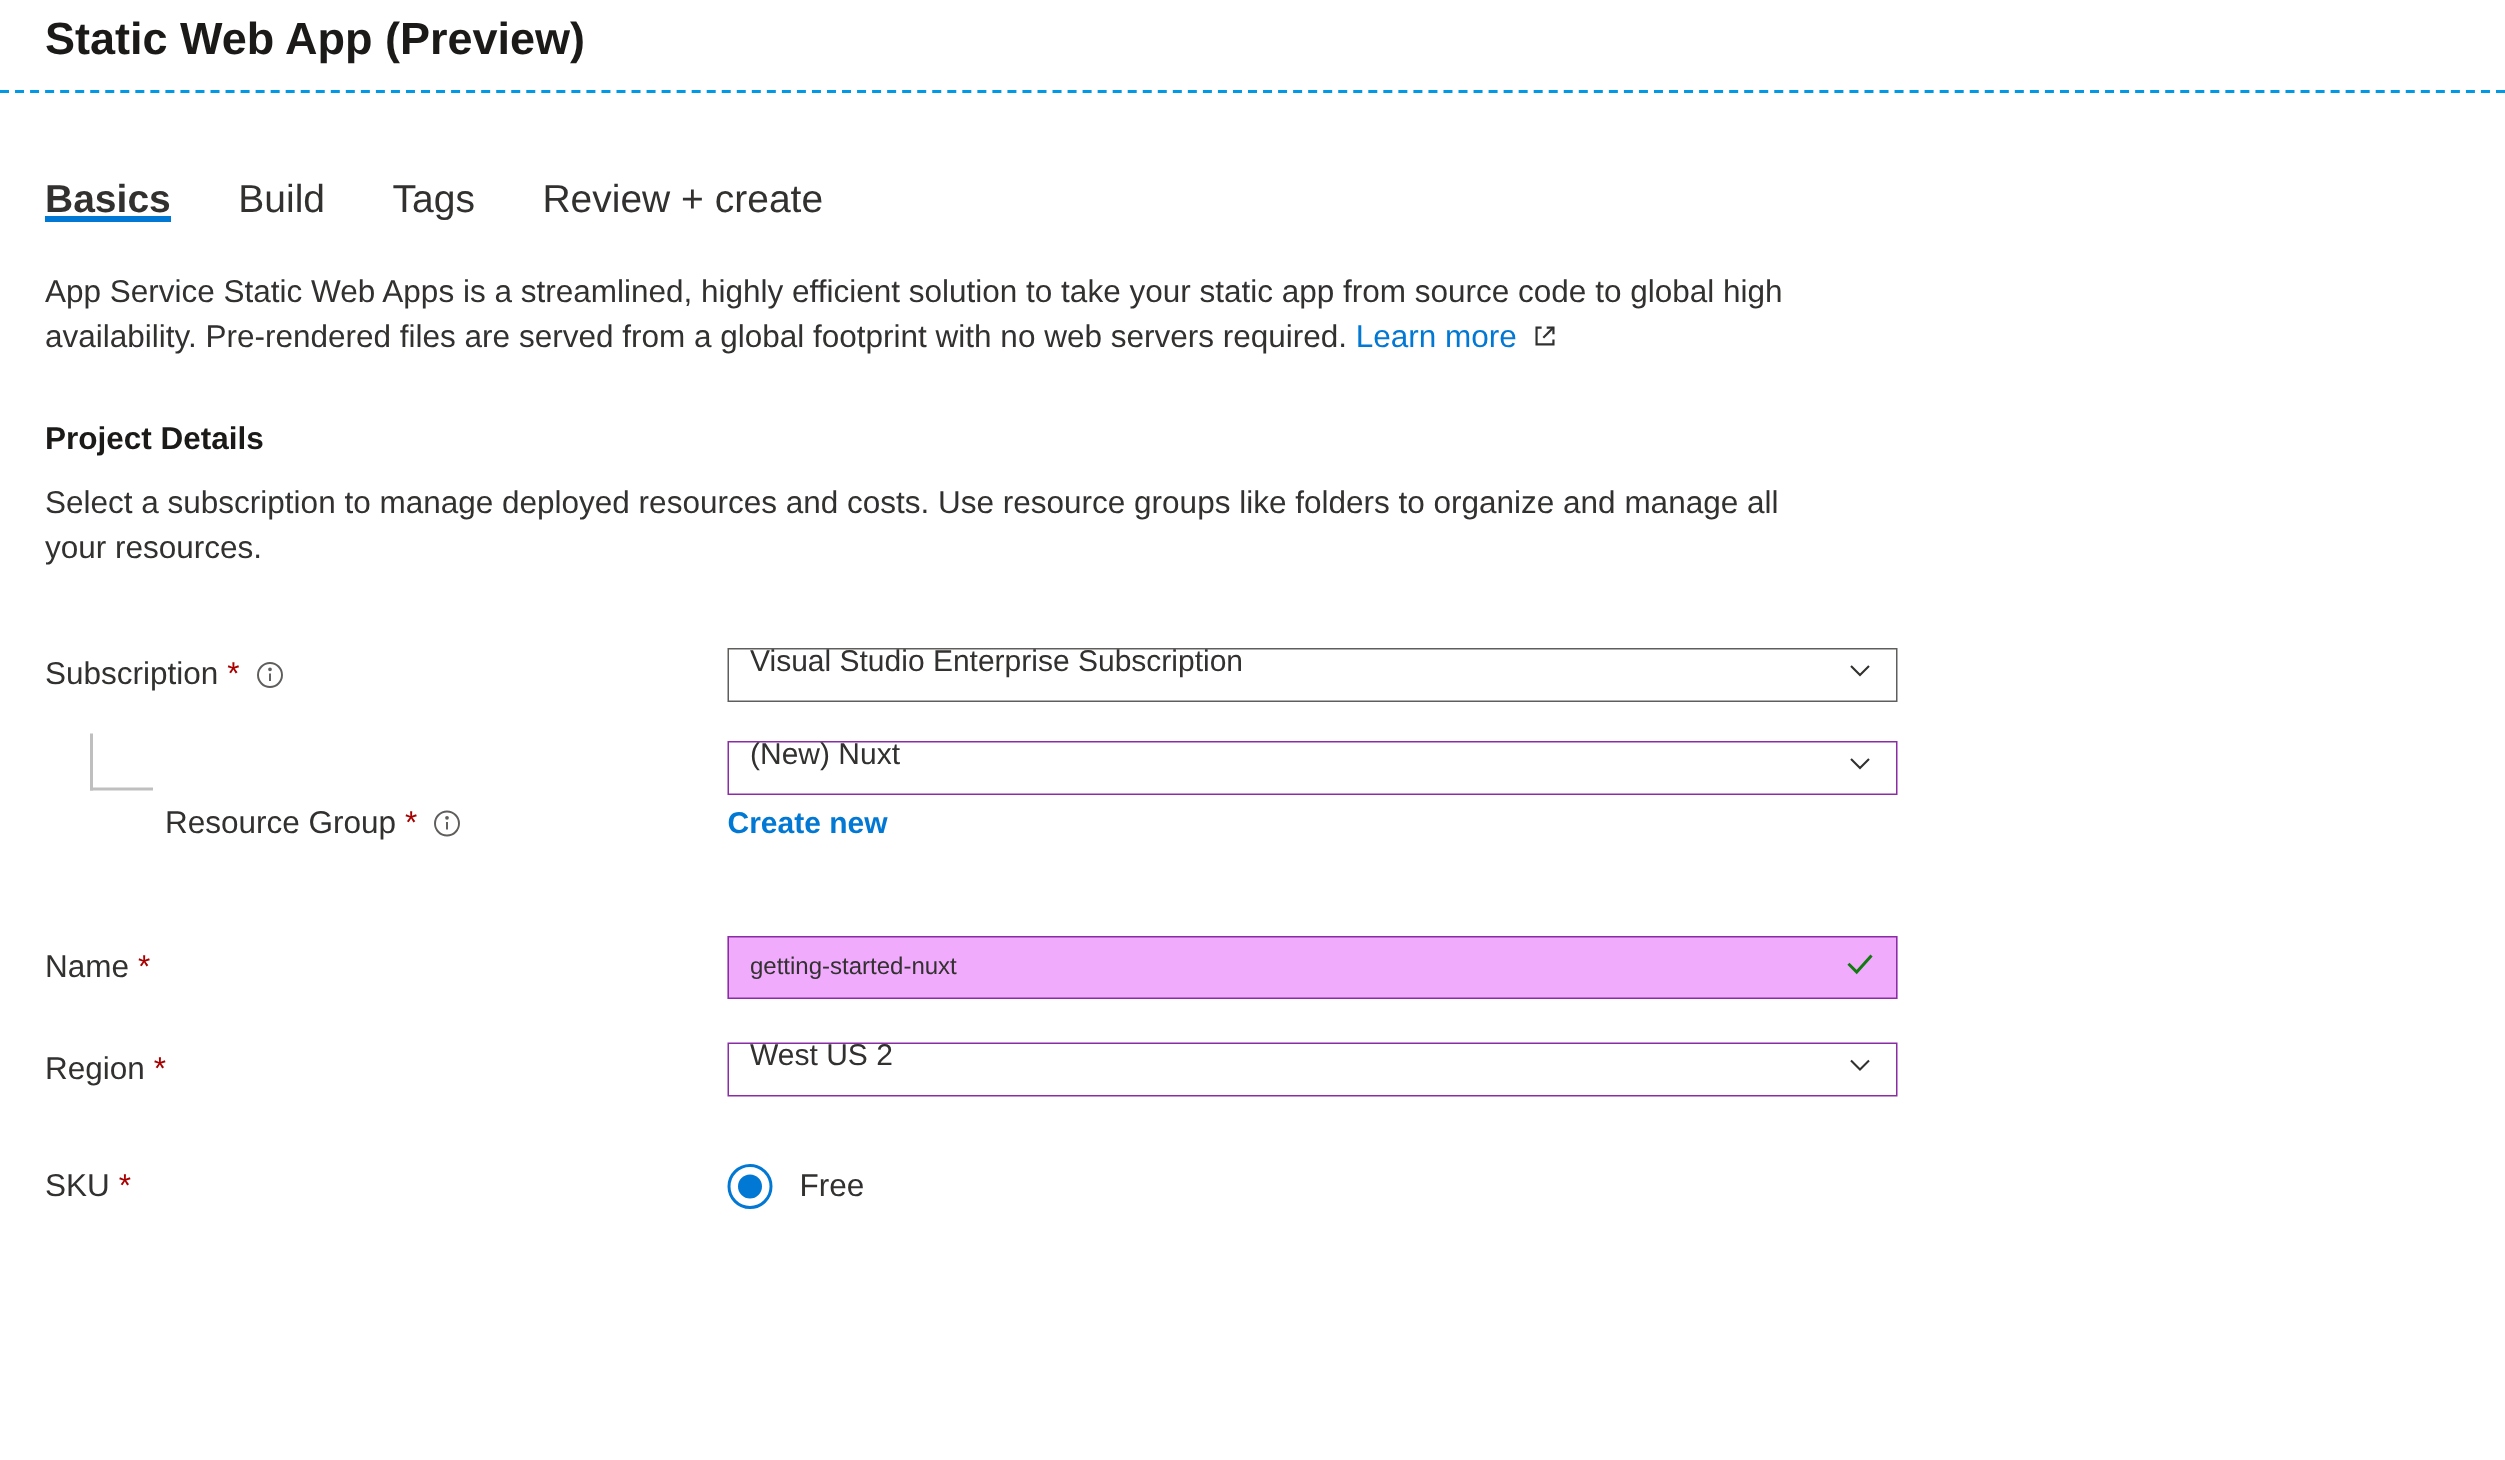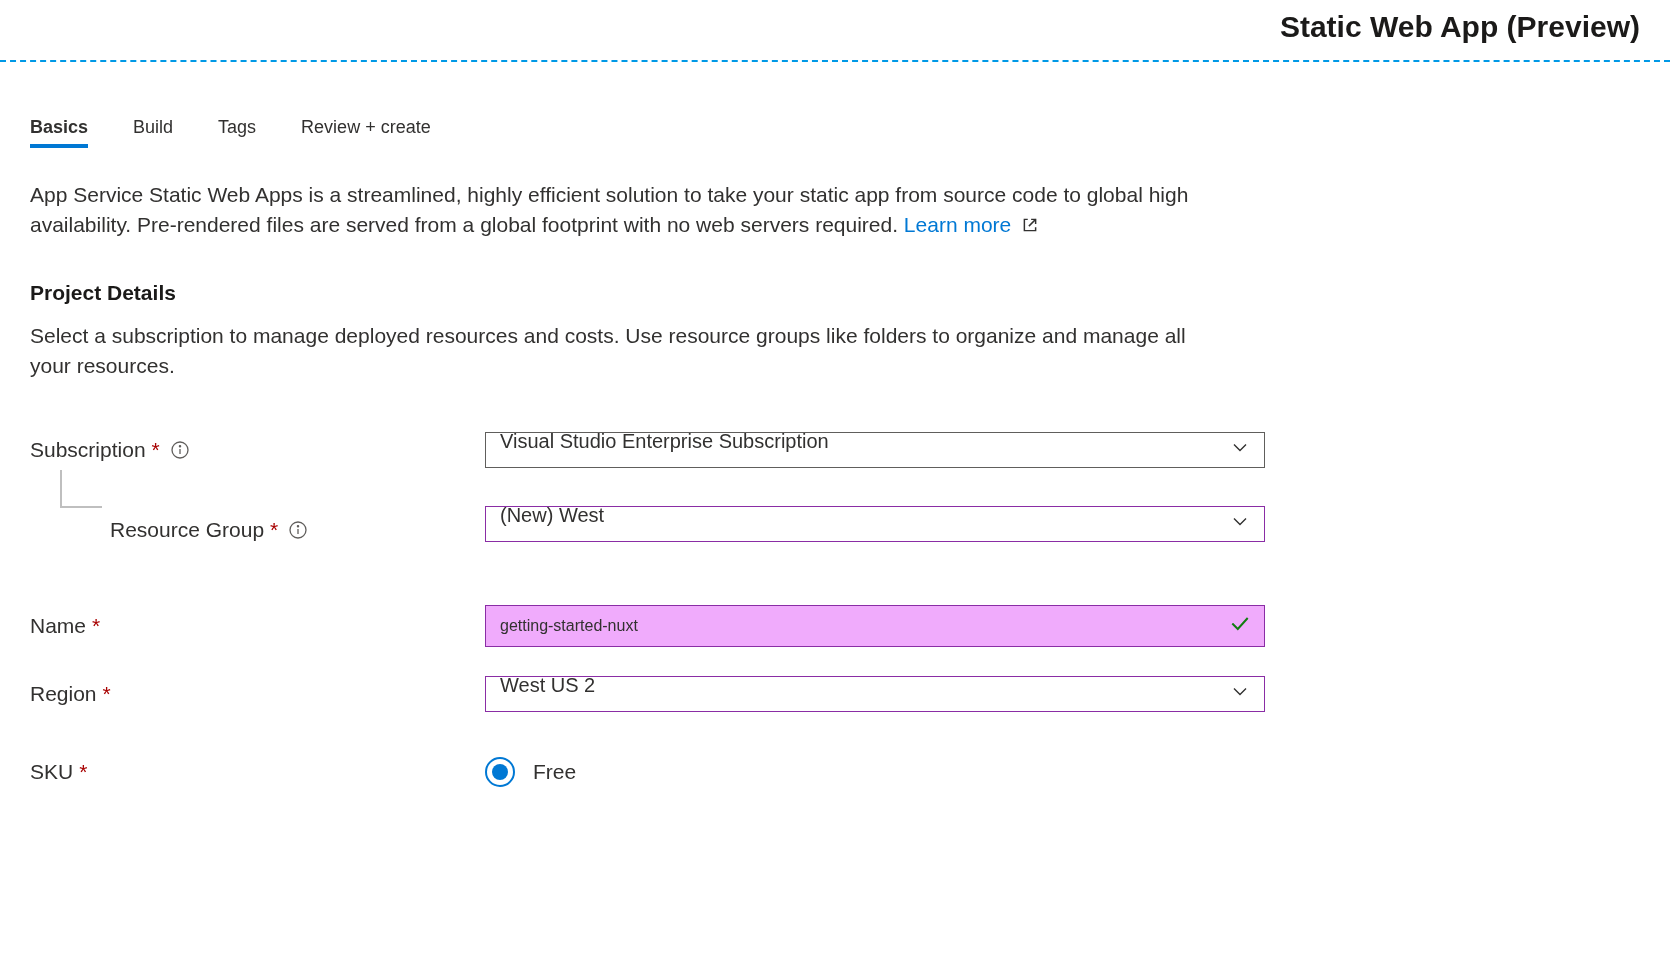--- a/index.html
+++ b/index.html
@@ -5,21 +5,20 @@
     * { box-sizing: border-box; margin: 0; padding: 0; }
     body {
       font-family: "Segoe UI", -apple-system, BlinkMacSystemFont, sans-serif;
       background: #ffffff;
       color: #323130;
       font-size: 18px;
       width: 1670px;
     }
     .header {
       padding: 10px 30px 16px 30px;
-      text-align: right;
     }
     .page-title {
       font-size: 30px;
       font-weight: 700;
       color: #1b1a19;
     }
     .dashed-divider {
       border: none;
       border-top: 2px dashed #0099e6;
       width: 100%;
@@ -28,24 +27,23 @@
     .content {
       padding: 0 30px;
       max-width: 1400px;
     }
     .tabs {
       display: flex;
       gap: 45px;
       margin-bottom: 32px;
     }
     .tab {
-      font-size: 18px;
+      font-size: 26px;
       font-weight: 400;
       color: #323130;
-      padding-bottom: 10px;
       cursor: pointer;
       position: relative;
     }
     .tab.active {
       font-weight: 700;
     }
     .tab.active::after {
       content: "";
       position: absolute;
       left: 0; right: 0; bottom: 0;
@@ -264,27 +262,28 @@
       <span class="info-icon">
         <svg width="20" height="20" viewBox="0 0 20 20" fill="none" stroke="#605e5c" stroke-width="1.3">
           <circle cx="10" cy="10" r="8"></circle>
             <circle cx="10" cy="6.2" r="0.6" fill="#605e5c"></circle>
             <path d="M10 9 V14"></path>
         </svg>
       </span>
     </div>
     <div class="ctrl-col">
       <div class="dropdown highlight">
-        <span>(New) West</span>
+        <span>(New) Nuxt</span>
         <span class="chev">
           <svg width="20" height="20" viewBox="0 0 20 20" fill="none" stroke="#323130" stroke-width="1.4">
               <path d="M4 7 L10 13 L16 7"></path>
             </svg>
         </span>
       </div>
+      <a class="sub-link">Create new</a>
     </div>
   </div>
 
   <div class="spacer-lg"></div>
 
 
   <div class="form-row">
     <div class="label-col">
       <span>Name</span>
       <span class="req">*</span>

